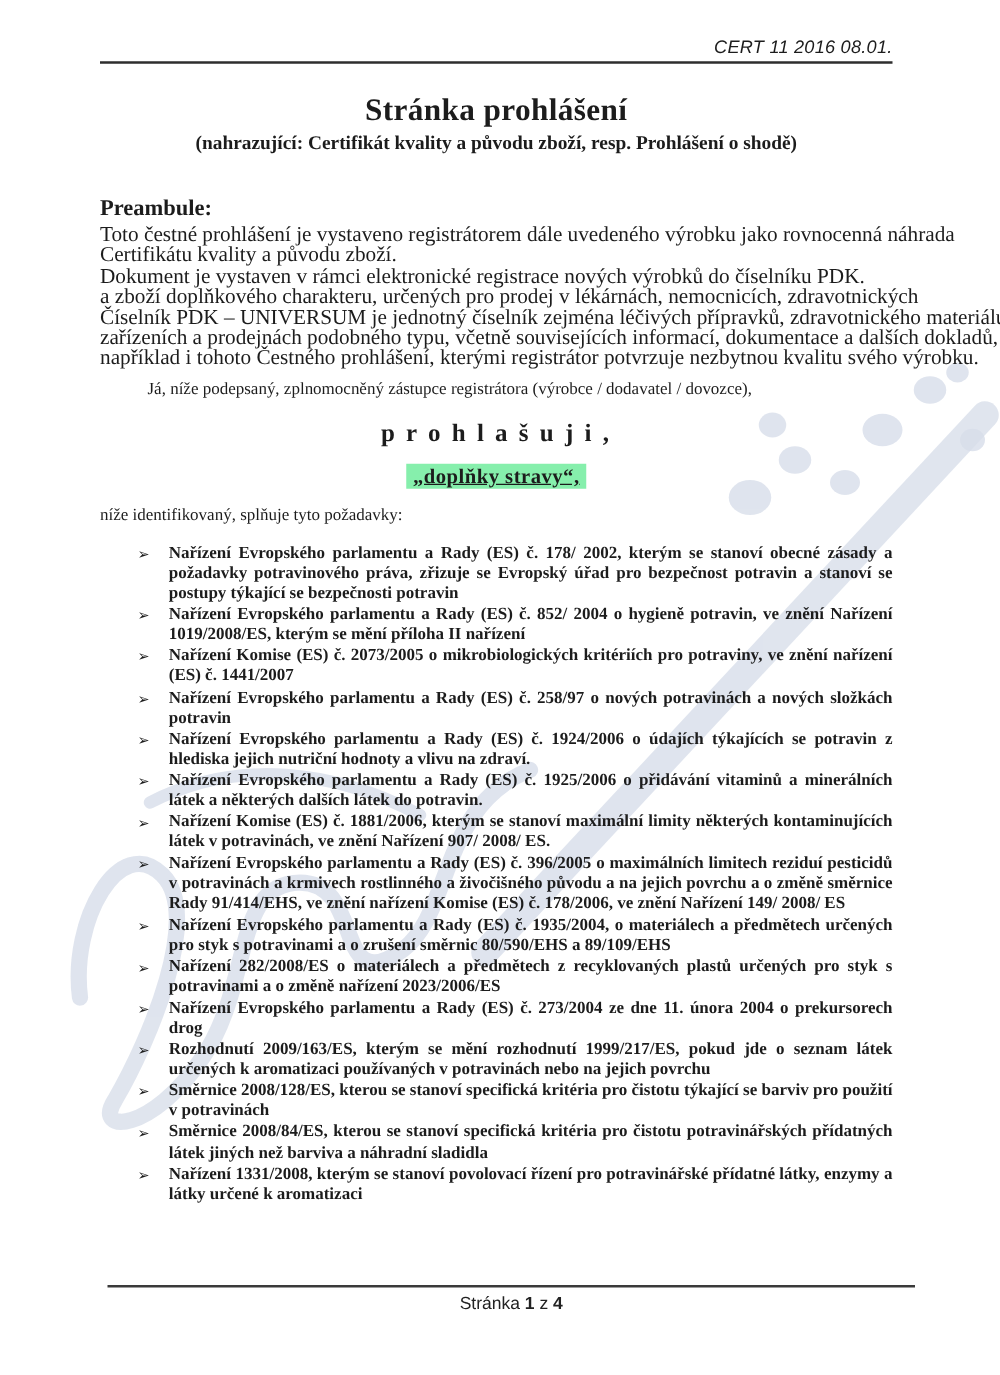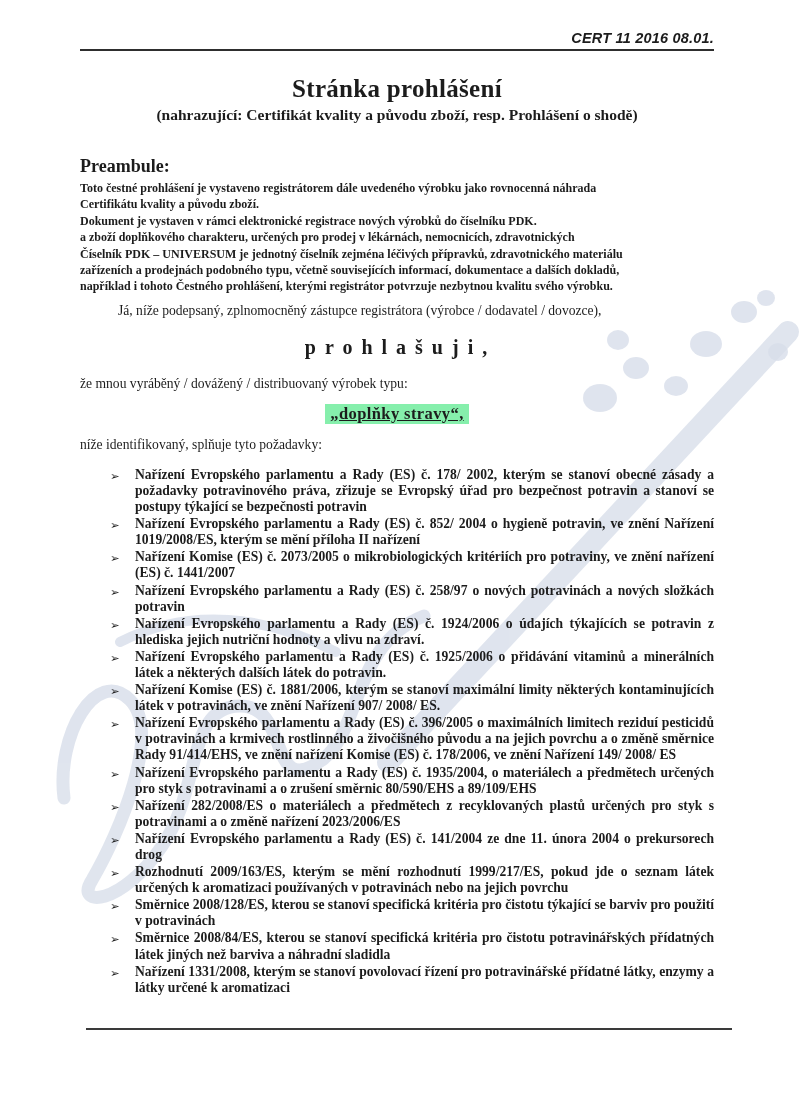--- a/index.html
+++ b/index.html
@@ -4,28 +4,28 @@
 <style>
   html,body{margin:0;padding:0;background:#ffffff;}
   .page-root{
     position:relative;width:800px;height:1100px;background:#fff;overflow:hidden;
     font-family:"Liberation Serif", serif;color:#1c1c1c;
   }
   .watermark{position:absolute;left:0;top:0;z-index:0;}
   .content{position:absolute;left:80px;top:0;width:634px;z-index:1;}
   .doc-code{
     padding-top:30px;text-align:right;
-    font-family:"Liberation Sans", sans-serif;font-style:italic;font-weight:bold;
+    font-family:"Liberation Sans", sans-serif;font-style:italic;font-weight:normal;
     font-size:14.5px;letter-spacing:.2px;
   }
   .header-rule{margin-top:3px;border-bottom:2px solid #2e2e2e;height:0;}
   .title{margin-top:24px;text-align:center;font-weight:bold;font-size:25px;letter-spacing:.3px;}
   .subtitle{margin-top:3px;text-align:center;font-weight:bold;font-size:15.5px;}
   .preambule-heading{margin-top:32px;font-weight:bold;font-size:18px;}
-  .preamble{margin-top:3px;font-weight:bold;font-size:12px;line-height:16.4px;}
+  .preamble{margin-top:3px;font-weight:normal;font-size:17px;line-height:16.4px;}
   .pre-line{white-space:nowrap;}
   .decl-intro{margin-top:8px;padding-left:38px;font-size:13.6px;}
   .decl-verb{margin-top:17px;text-align:center;font-weight:bold;font-size:20px;letter-spacing:2px;}
   .product-intro{margin-top:17px;font-size:13.6px;}
   .product-type-wrap{margin-top:12px;text-align:center;}
   .product-type{
     display:inline-block;font-weight:bold;font-size:16.5px;text-decoration:underline;
     background:#86efac;padding:0 5px;letter-spacing:.4px;
   }
   .req-intro{margin-top:13px;font-size:13.6px;}
@@ -85,42 +85,44 @@
         <div class="pre-line">Certifikátu kvality a původu zboží.</div>
         <div class="pre-line">Dokument je vystaven v rámci elektronické registrace nových výrobků do číselníku PDK.</div>
         <div class="pre-line">a zboží doplňkového charakteru, určených pro prodej v lékárnách, nemocnicích, zdravotnických</div>
         <div class="pre-line">Číselník PDK – UNIVERSUM je jednotný číselník zejména léčivých přípravků, zdravotnického materiálu</div>
         <div class="pre-line">zařízeních a prodejnách podobného typu, včetně souvisejících informací, dokumentace a dalších dokladů,</div>
         <div class="pre-line">například i tohoto Čestného prohlášení, kterými registrátor potvrzuje nezbytnou kvalitu svého výrobku.</div>
       </div>
 
     <div class="decl-intro">Já, níže podepsaný, zplnomocněný zástupce registrátora (výrobce / dodavatel / dovozce),</div>
     <div class="decl-verb">p r o h l a š u j i ,</div>
-    <div class="product-intro">že mnou vyráběný / dovážený  / distribuovaný výrobek typu:</div>
     <div class="product-type-wrap">
       <span class="product-type">„doplňky stravy“,</span>
     </div>
     <div class="req-intro">níže identifikovaný, splňuje tyto požadavky:</div>
 
     <ul class="req-list">
         <li><span class="bullet">➢</span><span class="seg bold">Nařízení Evropského parlamentu a Rady (ES) č. 178/ 2002</span><span class="seg">, kterým se stanoví obecné zásady a požadavky potravinového práva, zřizuje se Evropský úřad pro bezpečnost potravin a stanoví se postupy týkající se bezpečnosti potravin</span></li>
         <li><span class="bullet">➢</span><span class="seg bold">Nařízení Evropského parlamentu a Rady (ES) č. 852/ 2004</span><span class="seg"> o hygieně potravin, ve znění </span><span class="seg bold">Nařízení 1019/2008/ES</span><span class="seg">, kterým se mění příloha II nařízení</span></li>
         <li><span class="bullet">➢</span><span class="seg bold">Nařízení Komise (ES) č. 2073/2005</span><span class="seg"> o mikrobiologických kritériích pro potraviny, ve znění </span><span class="seg bold">nařízení (ES) č. 1441/2007</span></li>
         <li><span class="bullet">➢</span><span class="seg bold">Nařízení Evropského parlamentu a Rady (ES) č. 258/97</span><span class="seg"> o nových potravinách a nových složkách potravin</span></li>
         <li><span class="bullet">➢</span><span class="seg bold">Nařízení Evropského parlamentu a Rady (ES) č. 1924/2006</span><span class="seg">  o údajích týkajících se potravin z hlediska jejich nutriční hodnoty a vlivu na zdraví.</span></li>
         <li><span class="bullet">➢</span><span class="seg bold">Nařízení Evropského parlamentu a Rady (ES) č. 1925/2006</span><span class="seg">  o přidávání vitaminů a minerálních látek a některých dalších látek do potravin.</span></li>
         <li><span class="bullet">➢</span><span class="seg bold">Nařízení Komise (ES) č. 1881/2006</span><span class="seg">, kterým se stanoví maximální limity některých kontaminujících látek v potravinách, </span><span class="seg bold">ve znění Nařízení 907/ 2008/ ES.</span></li>
         <li><span class="bullet">➢</span><span class="seg bold">Nařízení Evropského parlamentu a Rady (ES) č. 396/2005</span><span class="seg"> o maximálních limitech reziduí pesticidů v potravinách a krmivech rostlinného a živočišného původu a na jejich povrchu a o změně směrnice Rady 91/414/EHS, ve znění nařízení Komise (ES) č. 178/2006, </span><span class="seg bold">ve znění Nařízení 149/ 2008/ ES</span></li>
         <li><span class="bullet">➢</span><span class="seg bold">Nařízení Evropského parlamentu a Rady (ES) č. 1935/2004</span><span class="seg">, o materiálech a předmětech určených pro styk s potravinami a o zrušení směrnic 80/590/EHS a 89/109/EHS</span></li>
         <li><span class="bullet">➢</span><span class="seg bold">Nařízení 282/2008/ES</span><span class="seg"> o materiálech a předmětech z recyklovaných plastů určených pro styk s potravinami a o změně nařízení 2023/2006/ES</span></li>
-        <li><span class="bullet">➢</span><span class="seg bold">Nařízení Evropského parlamentu a Rady (ES) č. 141/2004</span><span class="seg"> ze dne 11. února 2004 o prekursorech drog</span></li>
+        <li><span class="bullet">➢</span><span class="seg bold">Nařízení Evropského parlamentu a Rady (ES) č. 273/2004</span><span class="seg"> ze dne 11. února 2004 o prekursorech drog</span></li>
         <li><span class="bullet">➢</span><span class="seg bold">Rozhodnutí 2009/163/ES</span><span class="seg">, kterým se mění rozhodnutí 1999/217/ES, pokud jde o seznam látek určených k aromatizaci používaných v potravinách nebo na jejich povrchu</span></li>
         <li><span class="bullet">➢</span><span class="seg bold">Směrnice 2008/128/ES</span><span class="seg">, kterou se stanoví specifická kritéria pro čistotu týkající se barviv pro použití v potravinách</span></li>
         <li><span class="bullet">➢</span><span class="seg bold">Směrnice 2008/84/ES,</span><span class="seg"> kterou se stanoví specifická kritéria pro čistotu potravinářských přídatných látek jiných než barviva a náhradní sladidla</span></li>
         <li><span class="bullet">➢</span><span class="seg bold">Nařízení 1331/2008,</span><span class="seg"> kterým se stanoví povolovací řízení pro potravinářské přídatné látky, enzymy a látky určené k aromatizaci</span></li>
       </ul>
   </div>
 
   <div class="footer">
     <div class="footer-rule"></div>
+    <div class="footer-text">
+      <span>Stránka </span><span class="num">1</span><span> z </span><span class="num">4</span>
+    </div>
   </div>
 
 </div>
 
 </body></html>

